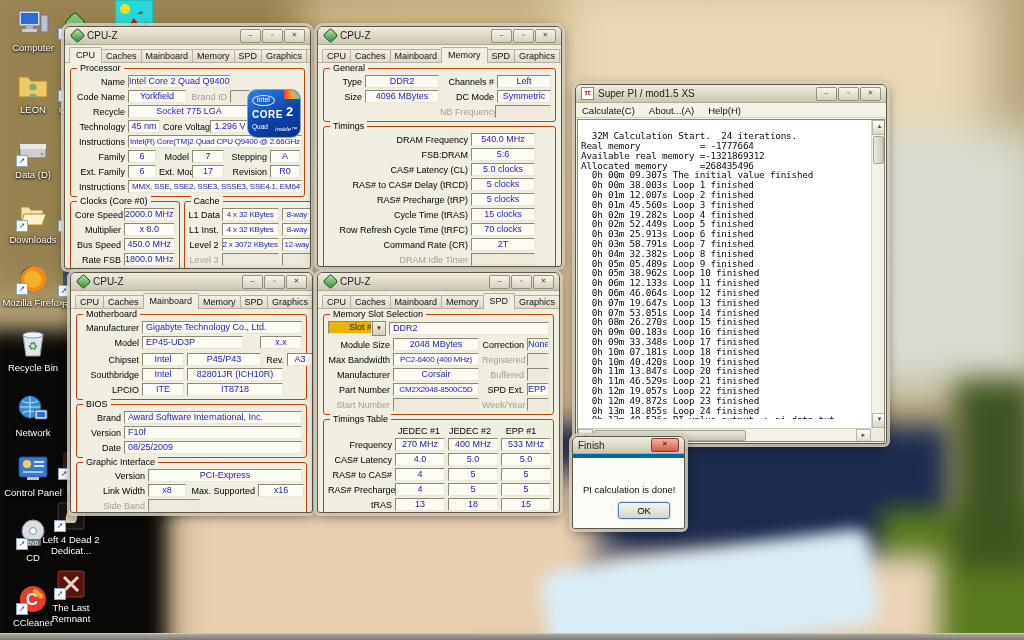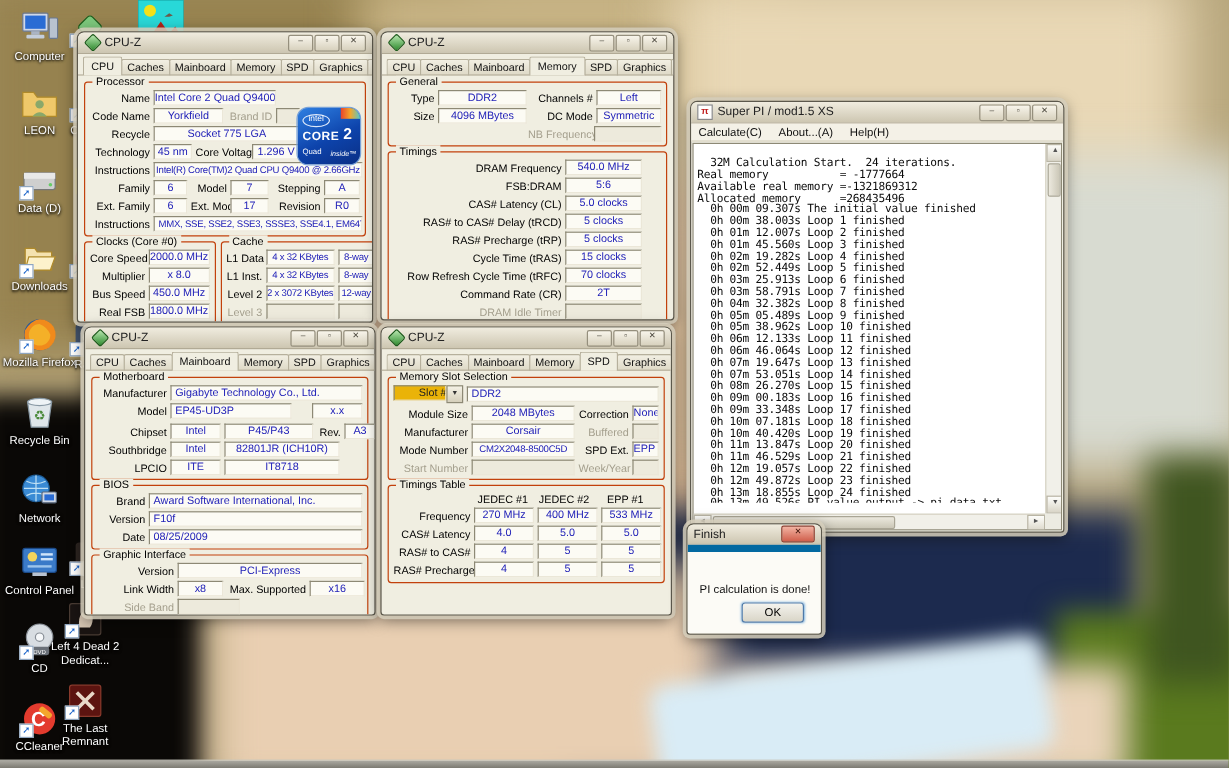--- a/index.html
+++ b/index.html
@@ -96,21 +96,21 @@
   .hscroll{background:#f1f0e9;border-top:1px solid #d5d1c2;display:flex}
   .sbtn{flex:none;width:13px;height:13px;background:linear-gradient(#fdfdfa,#d9d5c7);
         border:1px solid #b9b5a5;font-size:6px;line-height:11px;text-align:center;color:#555;cursor:pointer}
   .sthumbv{width:9px;height:26px;margin:1px auto;flex:none;cursor:pointer;
            background:linear-gradient(90deg,#ece9de,#cbc7b7);border:1px solid #a9a595;border-radius:2px}
   .sthumbh{height:9px;width:150px;margin:1px 0 1px 1px;flex:none;cursor:pointer;
            background:linear-gradient(#ece9de,#cbc7b7);border:1px solid #a9a595;border-radius:2px}
   .scorner{width:13px;height:13px;background:#ecebe2}
 
   
-  #windlg .body{flex:1;background:#fcfbf6;border-top:6px solid #0369a1;position:relative}
+  #windlg .body{flex:1;background:#fcfbf6;border-top:4px solid #0369a1;position:relative}
   #windlg .msg{position:absolute;left:10px;top:26px;font-size:9.5px;color:#111}
   #windlg .okbtn{position:absolute;right:14px;bottom:9px;width:52px;height:17px;font-size:9.5px;
                  border:1px solid #4e79a8;border-radius:3px;cursor:pointer;
                  background:linear-gradient(#f4f3ee,#d9d5c7);box-shadow:0 0 2px #7fb4e0}
 
   
   #taskbar{position:absolute;left:0;right:0;bottom:0;height:6px;z-index:9;
            background:linear-gradient(#aaa8a0,#7c7a72);border-top:1px solid #c9c7bf}
 
   svg{display:block}
@@ -419,21 +419,21 @@
           </div>
         <div class="row">
             <span class="lbl" style="width:46px">Multiplier</span>
             <span class="fld grow">x 8.0</span>
           </div>
         <div class="row">
             <span class="lbl" style="width:46px">Bus Speed</span>
             <span class="fld grow">450.0 MHz</span>
           </div>
         <div class="row" style="margin-bottom:1px">
-            <span class="lbl" style="width:46px">Real FSB</span>
+            <span class="lbl" style="width:46px">Rate FSB</span>
             <span class="fld grow">1800.0 MHz</span>
           </div>
       </div>
       <div class="grp" style="flex:1">
         <span class="grp-t">Cache</span>
         <div class="row">
             <span class="lbl" style="width:30px">L1 Data</span>
             <span class="fld grow fs8">4 x 32 KBytes</span>
             <span class="fld fs8" style="width:28px">8-way</span>
           </div>
@@ -657,27 +657,33 @@
           </span>
           <span class="fld grow left">DDR2</span>
         </div>
       <div class="row">
           <span class="lbl" style="width:62px">Module Size</span>
           <span class="fld" style="width:84px">2048 MBytes</span>
           <span class="lbl" style="width:42px">Correction</span>
           <span class="fld grow">None</span>
         </div>
       <div class="row">
+          <span class="lbl" style="width:62px">Max Bandwidth</span>
+          <span class="fld fs8" style="width:84px">PC2-6400 (400 MHz)</span>
+          <span class="lbl dis" style="width:42px">Registered</span>
+          <span class="fld dis grow"></span>
+        </div>
+      <div class="row">
           <span class="lbl" style="width:62px">Manufacturer</span>
           <span class="fld" style="width:84px">Corsair</span>
           <span class="lbl dis" style="width:42px">Buffered</span>
           <span class="fld dis grow"></span>
         </div>
       <div class="row">
-          <span class="lbl" style="width:62px">Mode Number</span>
+          <span class="lbl" style="width:62px">Part Number</span>
           <span class="fld fs8" style="width:84px">CM2X2048-8500C5D</span>
           <span class="lbl" style="width:42px">SPD Ext.</span>
           <span class="fld grow">EPP 1.0</span>
         </div>
       <div class="row" style="margin-bottom:1px">
           <span class="lbl dis" style="width:62px">Start Number</span>
           <span class="fld dis" style="width:84px"></span>
           <span class="lbl dis" style="width:42px">Week/Year</span>
           <span class="fld dis grow"></span>
         </div>
@@ -706,20 +712,26 @@
           <span class="lbl" style="width:64px">RAS# to CAS#</span>
           <span class="fld" style="width:48px">4</span>
           <span class="fld" style="width:48px">5</span>
           <span class="fld" style="width:48px">5</span>
         </div>
       <div class="row">
           <span class="lbl" style="width:64px">RAS# Precharge</span>
           <span class="fld" style="width:48px">4</span>
           <span class="fld" style="width:48px">5</span>
           <span class="fld" style="width:48px">5</span>
+        </div>
+      <div class="row">
+          <span class="lbl" style="width:64px">tRAS</span>
+          <span class="fld" style="width:48px">13</span>
+          <span class="fld" style="width:48px">18</span>
+          <span class="fld" style="width:48px">15</span>
         </div>
 
     </div>
 
   </div>
 </div>
 
 <div class="win" id="winpi" style="left:575px;top:84px;width:310px;height:358px;z-index:4">
   <div class="tbar">
     <span style="width:11px;height:11px;background:#fff;border:1px solid #888;font-size:8px;line-height:10px;text-align:center;color:#c02020;font-weight:bold">π</span>

